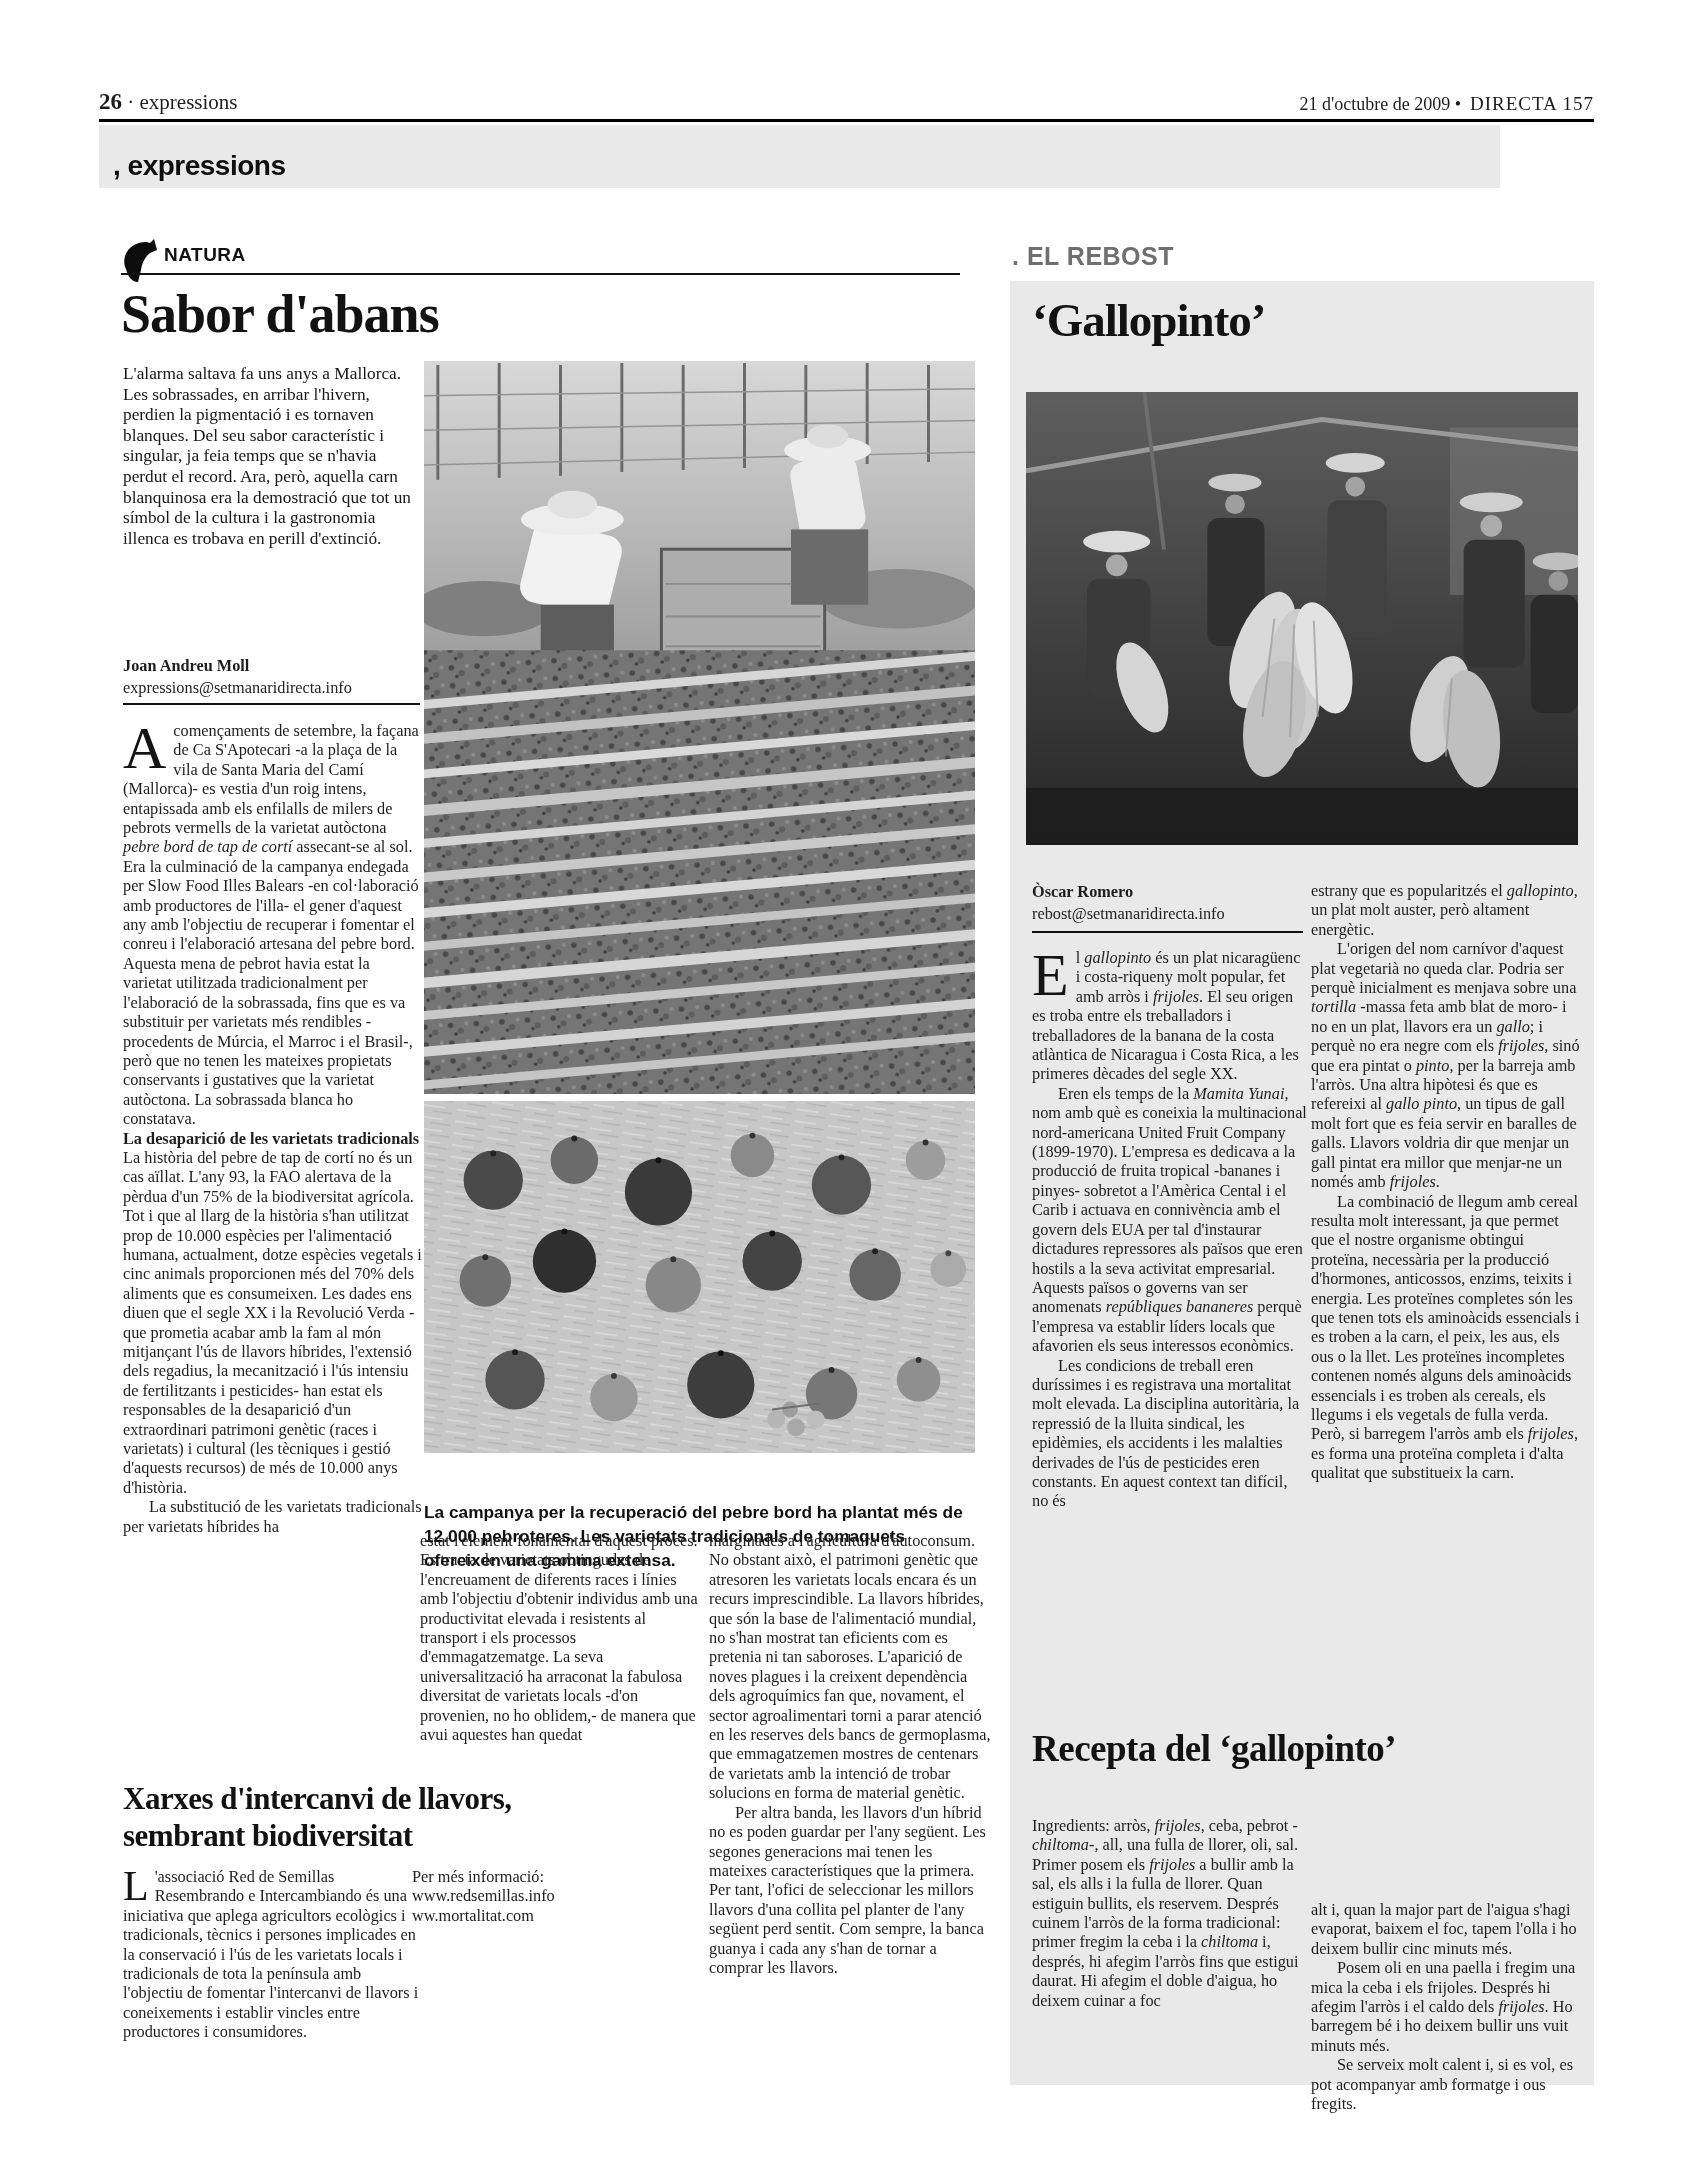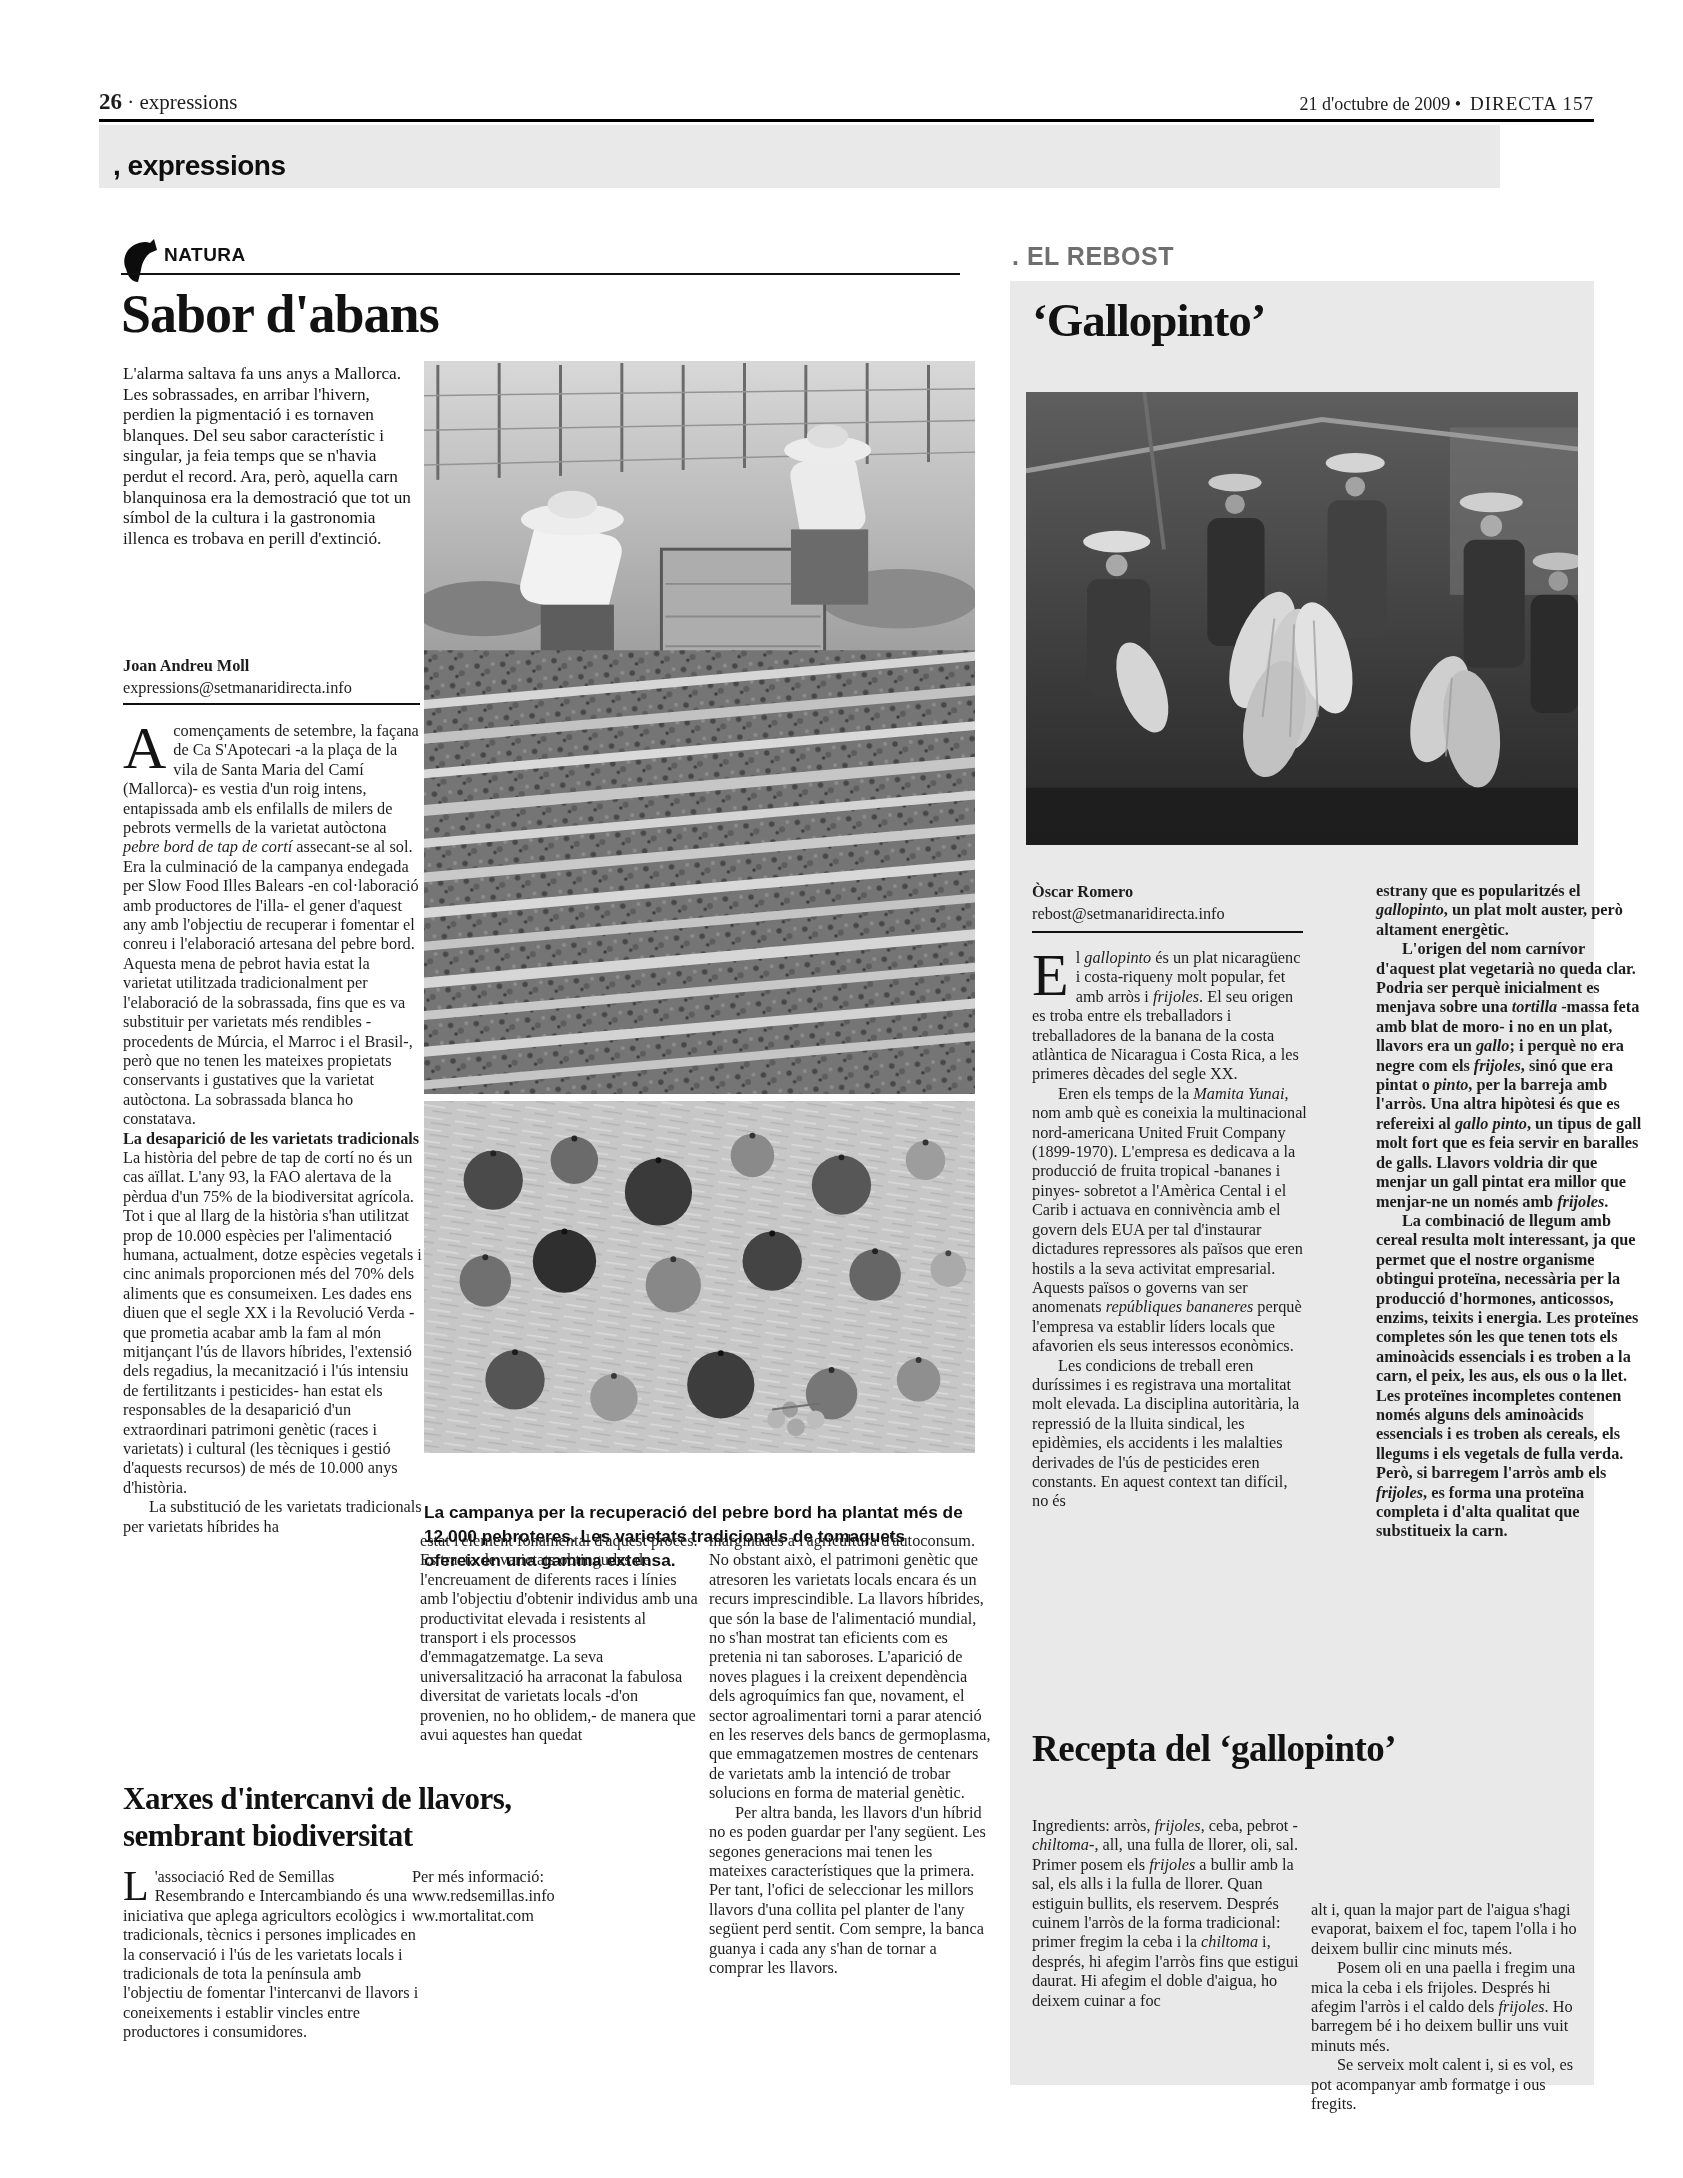--- a/index.html
+++ b/index.html
@@ -54,21 +54,21 @@
   .xarxes-col2 { left:412px; top:1867px; width:291px; }
 
   
   .rebost-kicker { left:1012px; top:242px; font-weight:bold; font-size:25px; letter-spacing:0.5px; color:#6f6f6f; }
   .rebost-panel { left:1010px; top:281px; width:584px; height:1804px; background:#e9e9e9; }
   .rebost-title { left:1032px; top:293px; font-size:47px; font-weight:bold; letter-spacing:-1px; color:#121212; }
   .photo-3 { left:1026px; top:392px; width:552px; height:453px; }
   .rebost-byline { left:1032px; top:881px; width:277px; line-height:22px; }
   .rebost-byline-rule { left:1032px; top:931px; width:271px; height:2px; background:#111; }
   .rebost-col1 { left:1032px; top:948px; width:275px; }
-  .rebost-col2 { left:1376px; top:881px; width:271px;font-weight:bold; }
+  .rebost-col2 { left:1311px; top:881px; width:271px; }
 
   .recepta-title { left:1032px; top:1727px; font-size:37px; font-weight:bold; letter-spacing:-0.5px; color:#121212; }
   .recepta-col1 { left:1032px; top:1816px; width:275px; }
   .recepta-col2 { left:1311px; top:1900px; width:271px; }
 
   a.plain { color:inherit; text-decoration:none; }
 </style>
 </head>
 <body>
 

